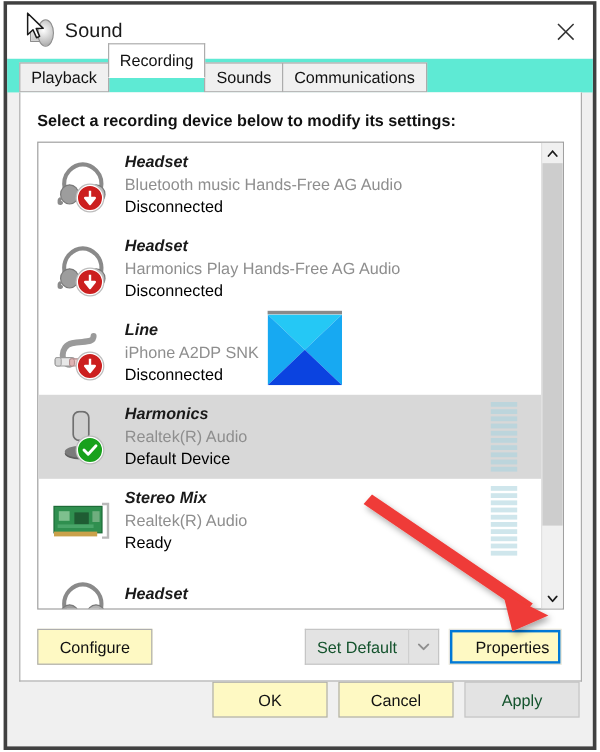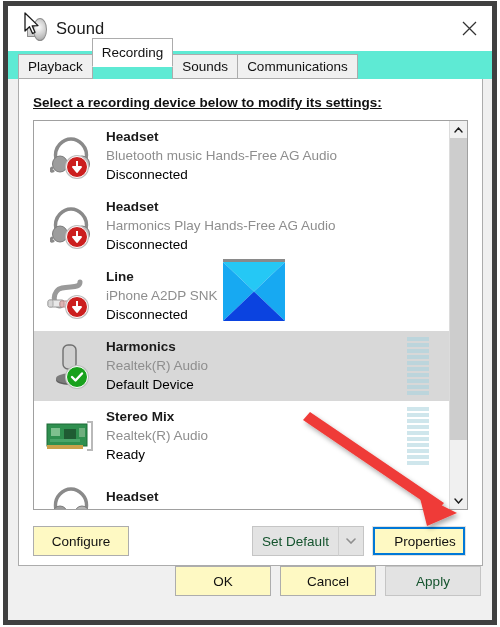--- a/index.html
+++ b/index.html
@@ -8,21 +8,21 @@
     background:#ffffff;
     font-family:"Liberation Sans", sans-serif;
     overflow:hidden;
     -webkit-font-smoothing:antialiased;
   }
 
   
   .window{
     position:absolute;left:3px;top:1px;width:494px;height:624px;
     background:#f0f0f0;
-    border:5px solid #404040;
+    border:3px solid #404040;
     box-sizing:border-box;
     display:flex;flex-direction:column;
   }
 
   
   .titlebar{
     height:45px;flex:0 0 45px;
     background:#ffffff;
     display:flex;align-items:center;
     position:relative;
@@ -91,21 +91,20 @@
     border-top:none;
     margin:0 9px 0 10px;
     position:relative;
     box-sizing:border-box;
     display:flex;flex-direction:column;
   }
 
   .prompt{
     font-size:13.5px;color:#111;font-weight:bold;
     margin:16px 0 10px 14px;
-    text-decoration:underline;
   }
 
   
   .listwrap{
     margin:0 14px 0 14px;
     border:1px solid #a0a0a0;
     background:#ffffff;
     height:390px;
     box-sizing:border-box;
     display:flex;
@@ -123,21 +122,21 @@
     padding-left:8px;
     box-sizing:border-box;
     position:relative;
     cursor:default;
   }
   .device.selected{background:#d8d8d8;}
   .dev-icon{
     width:58px;height:56px;flex:0 0 58px;position:relative;margin-right:6px;
   }
   .dev-text{flex:1 1 auto;min-width:0;}
-  .dev-name{font-size:13.5px;color:#1a1a1a;font-weight:bold;line-height:18px;white-space:nowrap;}
+  .dev-name{font-size:13.5px;color:#1a1a1a;font-weight:bold;line-height:18px;white-space:nowrap;font-style:italic;}
   .dev-desc{font-size:13.5px;color:#8e8e8e;line-height:19px;white-space:nowrap;}
   .dev-status{font-size:13.5px;color:#000000;line-height:19px;white-space:nowrap;}
 
   
   .meter{
     width:22px;flex:0 0 22px;margin-right:20px;
     display:flex;flex-direction:column-reverse;justify-content:flex-start;
     gap:2px;
   }
   .meter i{display:block;height:4px;background:#bcd5dc;}

